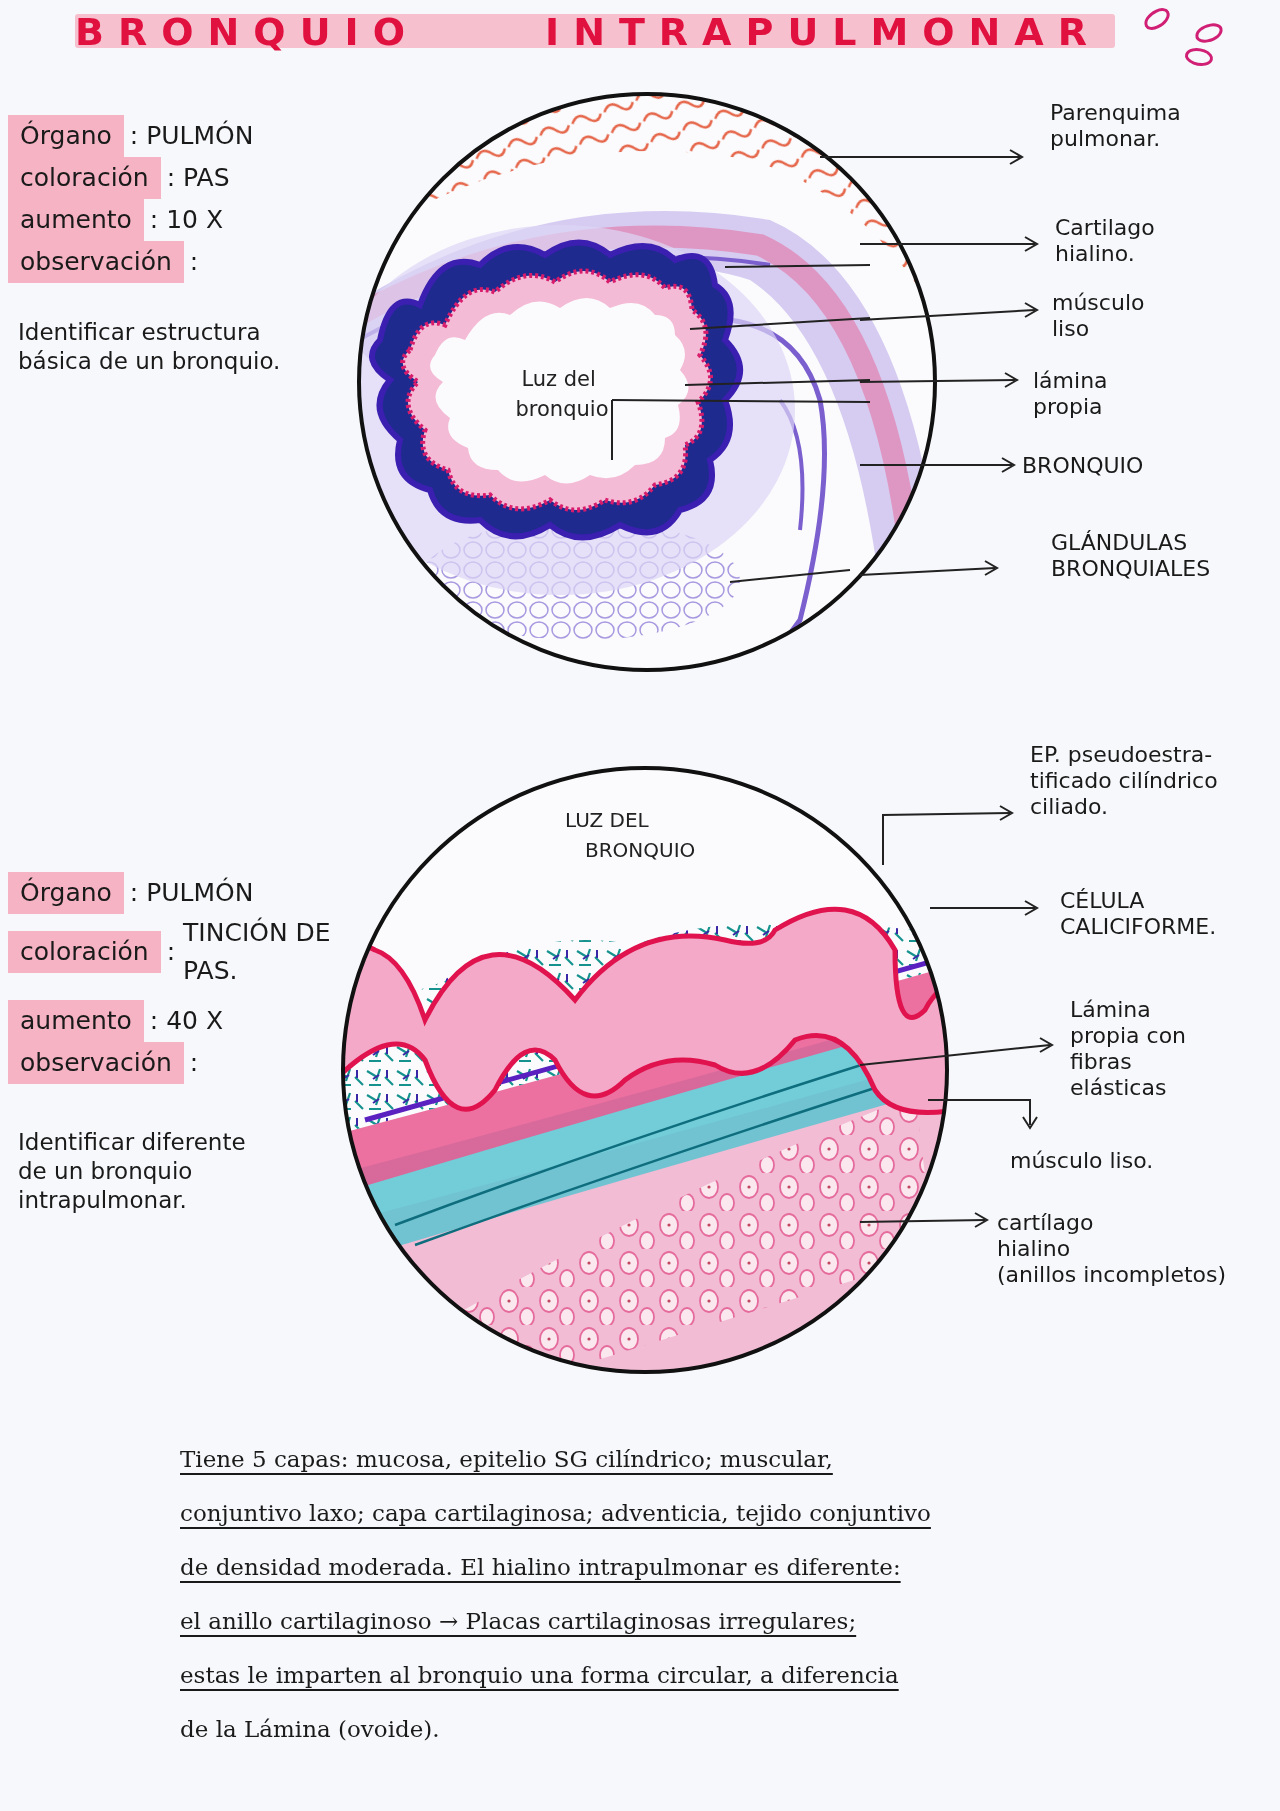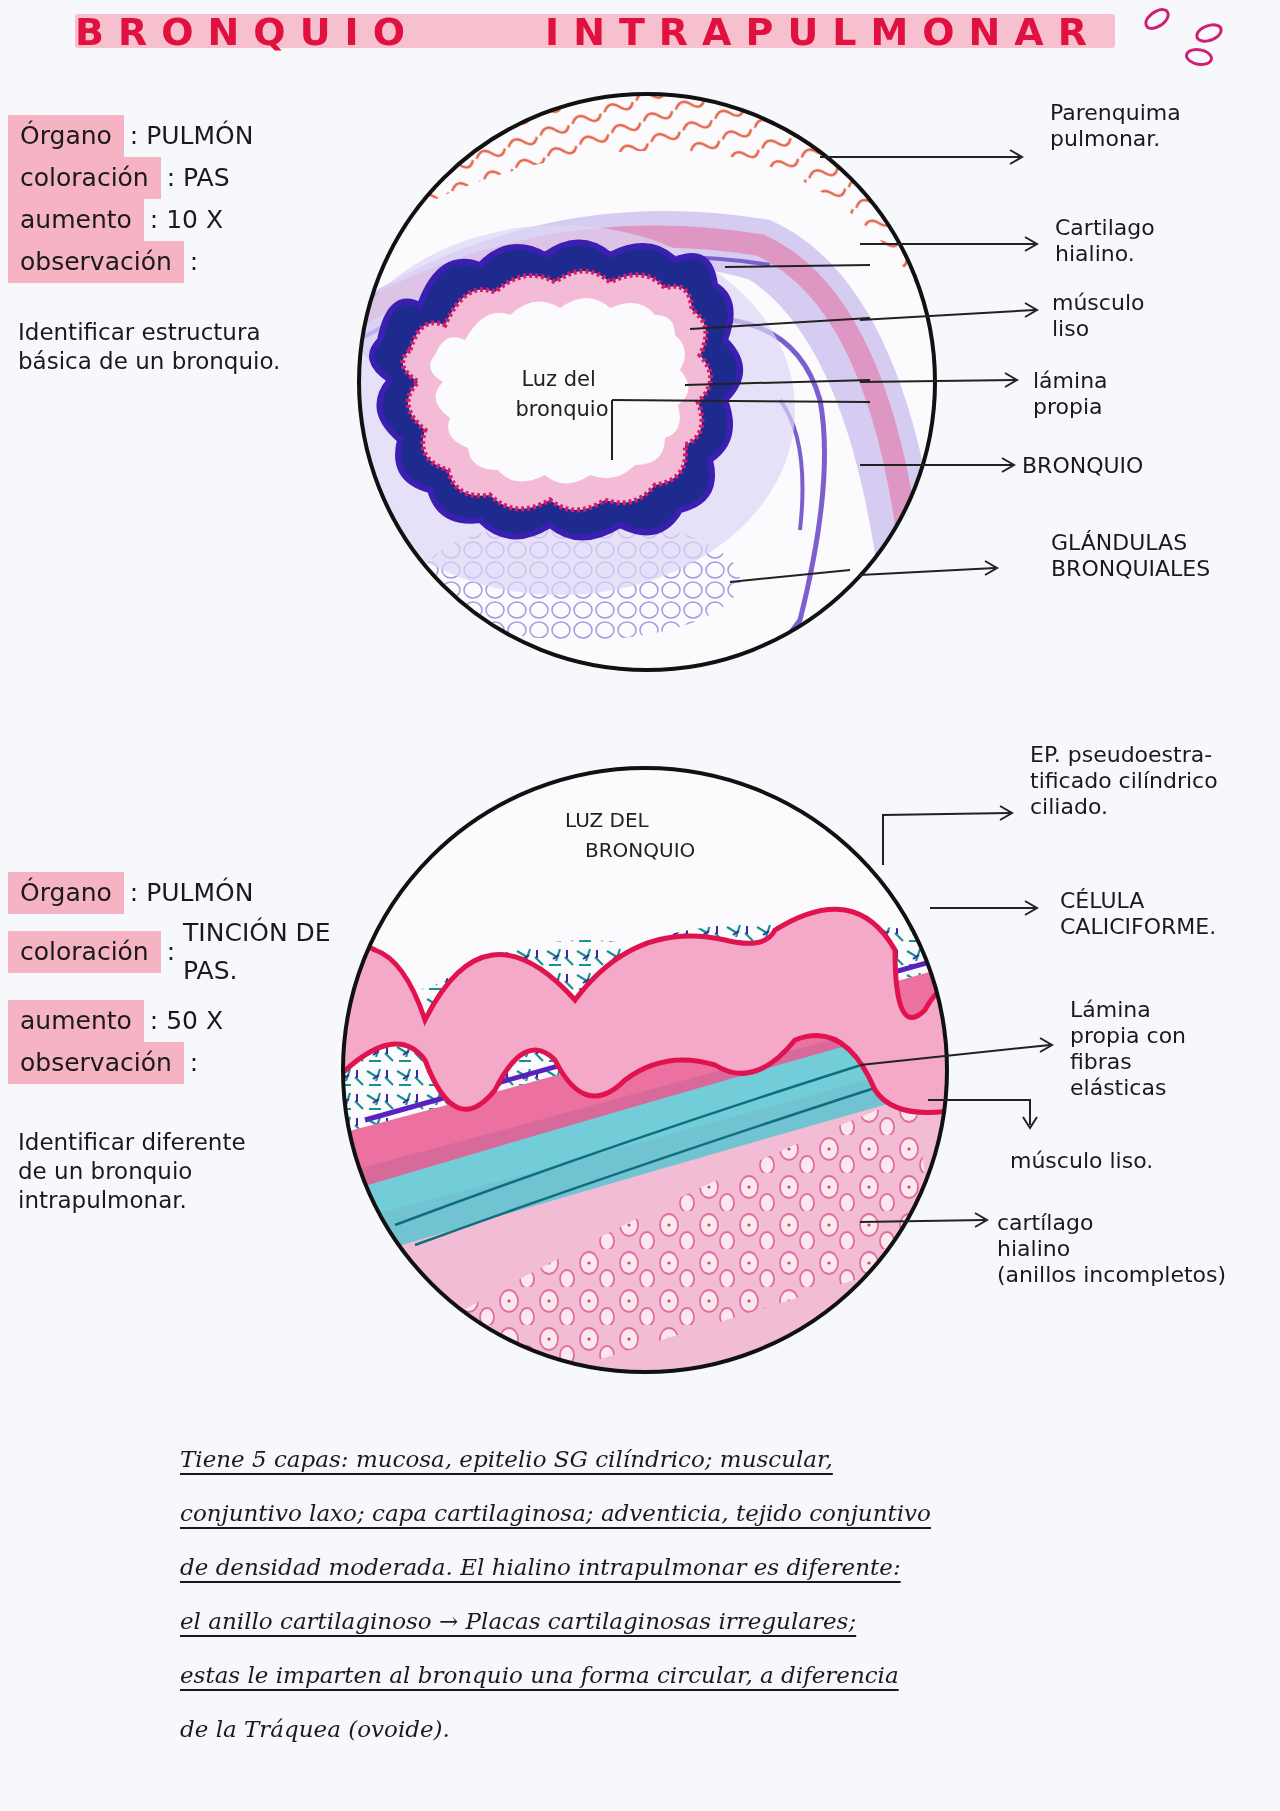--- a/index.html
+++ b/index.html
@@ -11,21 +11,21 @@
   .title-text{position:absolute;left:18px;top:2px;font-size:38px;font-weight:bold;color:#e0103f;letter-spacing:14px;
       font-family:"DejaVu Sans",sans-serif;white-space:nowrap;}
   .title-b{left:0;}
   .title-i{left:470px;}
   .petal{position:absolute;width:22px;height:12px;border:3px solid #d01f75;border-radius:60% 40% 60% 40%;transform:rotate(-25deg);}
   .info{font-size:25px;line-height:42px;}
   .info .row{display:flex;align-items:center;white-space:nowrap;}
   .hl{background:#f5b3c4;padding:0 12px;margin-right:6px;}
   .obs{font-size:23px;line-height:29px;padding-left:14px;}
   .lbl{font-size:22px;line-height:26px;white-space:pre-line;}
-  .para{left:180px;top:1432px;width:1000px;font-size:23px;font-style:italic;line-height:54px;
+  .para{left:180px;top:1432px;width:1000px;font-size:23px;line-height:54px;
         font-family:"DejaVu Serif",serif;}
   .para .ln{display:block;text-decoration:underline;text-decoration-thickness:2px;text-underline-offset:6px;white-space:nowrap;}
   .para .ln.noul{text-decoration:none;}
   svg text{font-family:"DejaVu Sans",sans-serif;}
 </style>
 </head>
 <body>
 
 <div class="abs title">
   <div class="title-hl"></div>
@@ -136,21 +136,21 @@
       <span>PULMÓN</span>
     </div>
   <div class="row">
       <span class="hl">coloración</span>
       <span>:&nbsp;</span>
       <span style="white-space:normal;width:150px;line-height:38px;display:inline-block;">TINCIÓN DE PAS.</span>
     </div>
   <div class="row" style="margin-top:10px;">
       <span class="hl">aumento</span>
       <span>:&nbsp;</span>
-      <span>50 X</span>
+      <span>40 X</span>
     </div>
   <div class="row">
       <span class="hl">observación</span>
       <span>:</span>
     </div>
 </div>
 <div class="abs obs" style="left:4px;top:1128px;width:260px;">Identificar diferente de un bronquio intrapulmonar.</div>
 
 <svg class="abs" style="left:335px;top:755px;" width="620" height="640">
   <defs>
@@ -217,14 +217,14 @@
 <div class="abs lbl" style="left:997px;top:1210px;">cartílago
 hialino
 (anillos incompletos)</div>
 
 <div class="abs para">
   <span class="ln">Tiene 5 capas: mucosa, epitelio SG cilíndrico; muscular,</span>
   <span class="ln">conjuntivo laxo; capa cartilaginosa; adventicia, tejido conjuntivo</span>
   <span class="ln">de densidad moderada. El hialino intrapulmonar es diferente:</span>
   <span class="ln">el anillo cartilaginoso → Placas cartilaginosas irregulares;</span>
   <span class="ln">estas le imparten al bronquio una forma circular, a diferencia</span>
-  <span class="ln noul">de la Tráquea (ovoide).</span>
+  <span class="ln noul">de la Lámina (ovoide).</span>
 </div>
 
 </body></html>

